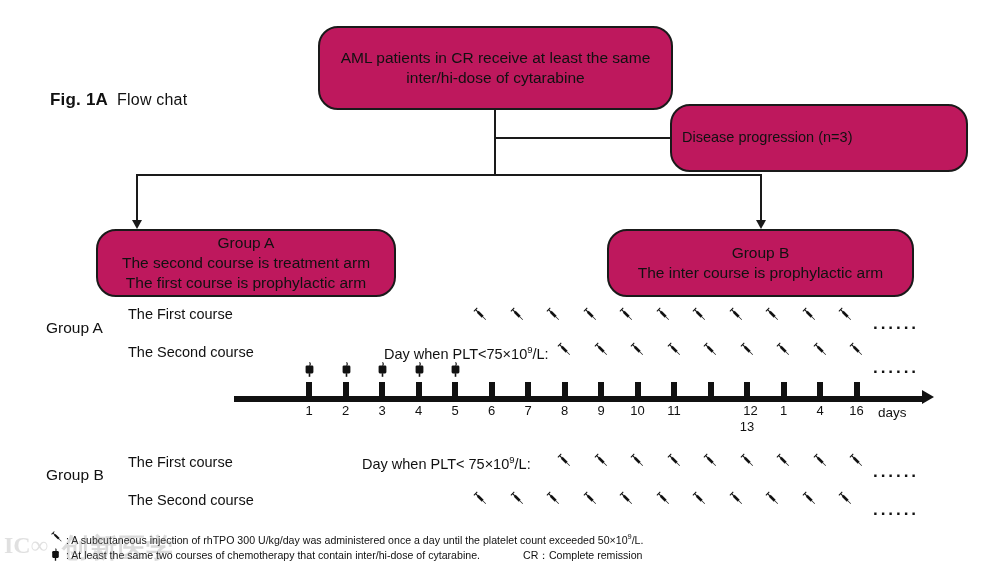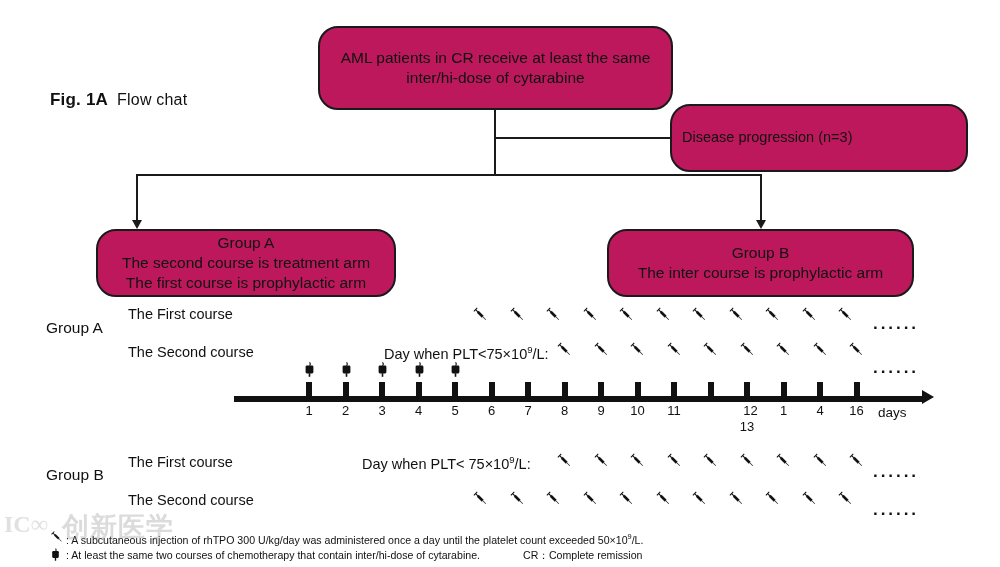--- a/index.html
+++ b/index.html
@@ -81,21 +81,21 @@
   svg.syr{display:block;}
   svg.bag{display:block;}
 
   
   .fn{position:absolute;font-size:10.6px;white-space:nowrap;z-index:6;}
   .fn sup{font-size:7.4px;vertical-align:super;}
   .fn-icon{position:absolute;z-index:6;}
 
   
   #watermark{
-    position:absolute;left:2px;top:503px;width:250px;height:44px;
+    position:absolute;left:2px;top:524px;width:250px;height:44px;
     z-index:7;opacity:.30;pointer-events:none;
   }
   #watermark .wm-cn{
     position:absolute;left:60px;top:6px;
     font-size:27px;font-weight:bold;color:#8c8c8c;
     letter-spacing:1px;font-family:"DejaVu Sans",sans-serif;
   }
   #watermark .wm-ic{
     position:absolute;left:2px;top:8px;
     font-size:24px;font-weight:bold;color:#9a9a9a;

